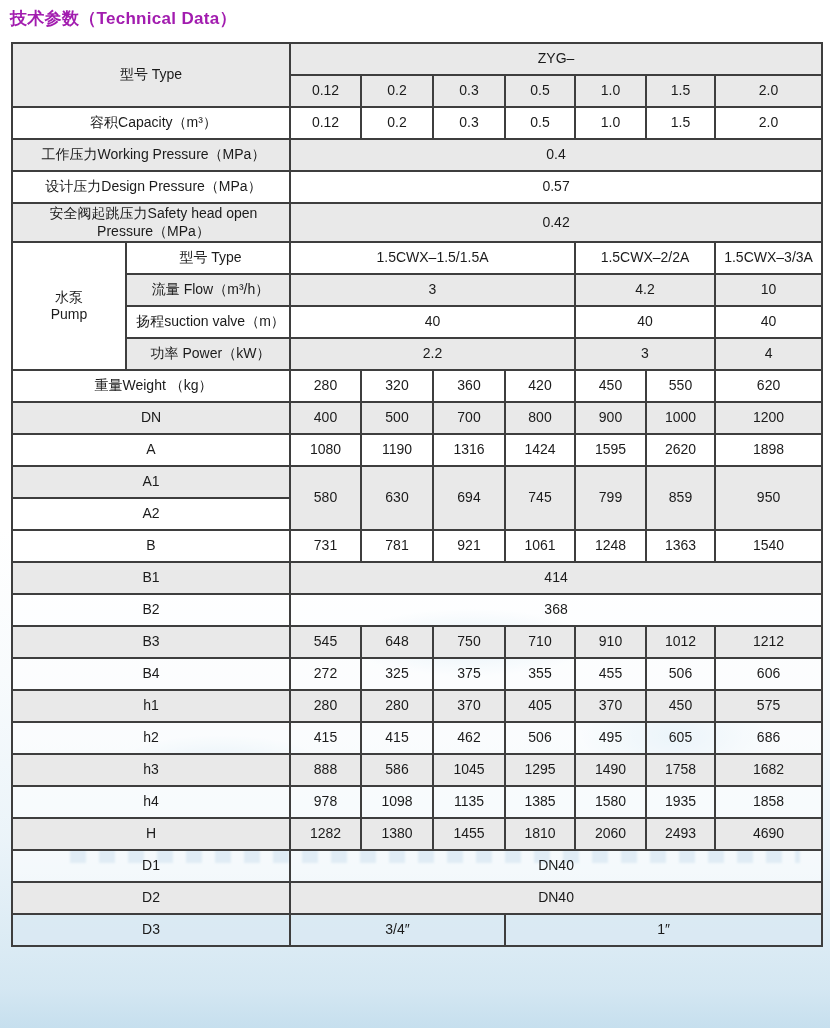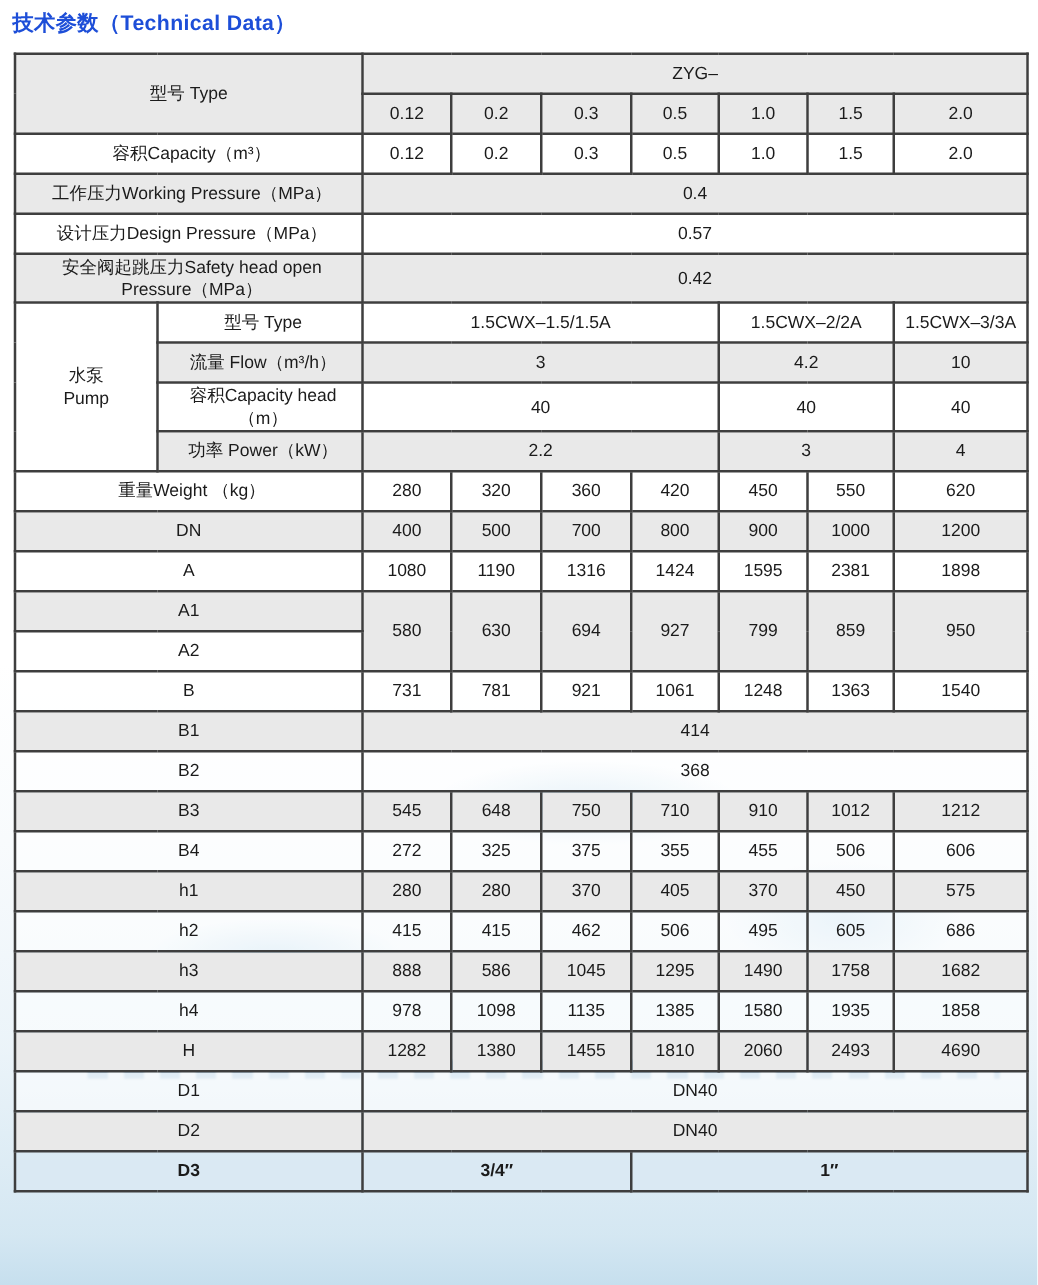--- a/index.html
+++ b/index.html
@@ -8,21 +8,21 @@
     width: 830px; height: 1028px;
     position: relative;
     background: #ffffff;
     font-family: "Liberation Sans", "DejaVu Sans", sans-serif;
     overflow: hidden;
   }
 
   .page-title {
     position: absolute; top: 7px; left: 10px;
     font-size: 17px; font-weight: bold;
-    color: #1d4ed8; letter-spacing: 0.3px;
+    color: #a21caf; letter-spacing: 0.3px;
     z-index: 3;
   }
 
   
   .wm { position: absolute; left: 0; top: 530px; width: 830px; height: 498px; z-index: 1; }
   .wm-grad { position: absolute; left: 0; top: 0; right: 0; bottom: 0;
     background: linear-gradient(180deg,
       rgba(214,232,243,0) 0%,
       rgba(214,232,243,0.18) 30%,
       rgba(211,230,242,0.45) 62%,
@@ -46,21 +46,21 @@
   .tech td {
     border: 2px solid #3e3e3e;
     font-size: 14px; color: #1b1b1b;
     text-align: center; vertical-align: middle;
     height: 32px; padding: 1px 4px; line-height: 1.25;
     overflow: hidden;
   }
   .tech td.left { text-align: center; padding-left: 9px; }
   .g   { background: #e9e9e9; }                    
   .w   { background: rgba(255,255,255,0.55); }     
-  .blu { background: rgba(217,233,243,0.9); font-weight: bold; }      
+  .blu { background: rgba(217,233,243,0.9); }      
 </style>
 </head>
 <body>
 
 <div class="page-title">技术参数（Technical Data）</div>
 
 <div class="wm">
   <div class="wm-grad"></div>
   <div class="wm-blob1"></div>
   <div class="wm-blob2"></div>
@@ -130,21 +130,21 @@
     <td class="w" colspan="2">1.5CWX–2/2A</td>
     <td class="w">1.5CWX–3/3A</td>
   </tr>
   <tr>
     <td class="g left">流量 Flow（m³/h）</td>
     <td class="g" colspan="4">3</td>
     <td class="g" colspan="2">4.2</td>
     <td class="g">10</td>
   </tr>
   <tr>
-    <td class="w left">容积Capacity head（m）</td>
+    <td class="w left">扬程suction valve（m）</td>
     <td class="w" colspan="4">40</td>
     <td class="w" colspan="2">40</td>
     <td class="w">40</td>
   </tr>
   <tr>
     <td class="g left">功率 Power（kW）</td>
     <td class="g" colspan="4">2.2</td>
     <td class="g" colspan="2">3</td>
     <td class="g">4</td>
   </tr>
@@ -171,30 +171,30 @@
     <td class="g">1200</td>
   </tr>
 
   <tr>
     <td class="w" colspan="2">A</td>
     <td class="w">1080</td>
     <td class="w">1190</td>
     <td class="w">1316</td>
     <td class="w">1424</td>
     <td class="w">1595</td>
-    <td class="w">2381</td>
+    <td class="w">2620</td>
     <td class="w">1898</td>
   </tr>
 
   <tr>
     <td class="g" colspan="2">A1</td>
     <td class="g" rowspan="2">580</td>
     <td class="g" rowspan="2">630</td>
     <td class="g" rowspan="2">694</td>
-    <td class="g" rowspan="2">927</td>
+    <td class="g" rowspan="2">745</td>
     <td class="g" rowspan="2">799</td>
     <td class="g" rowspan="2">859</td>
     <td class="g" rowspan="2">950</td>
   </tr>
   <tr>
     <td class="w" colspan="2">A2</td>
   </tr>
 
   <tr>
     <td class="w" colspan="2">B</td>

